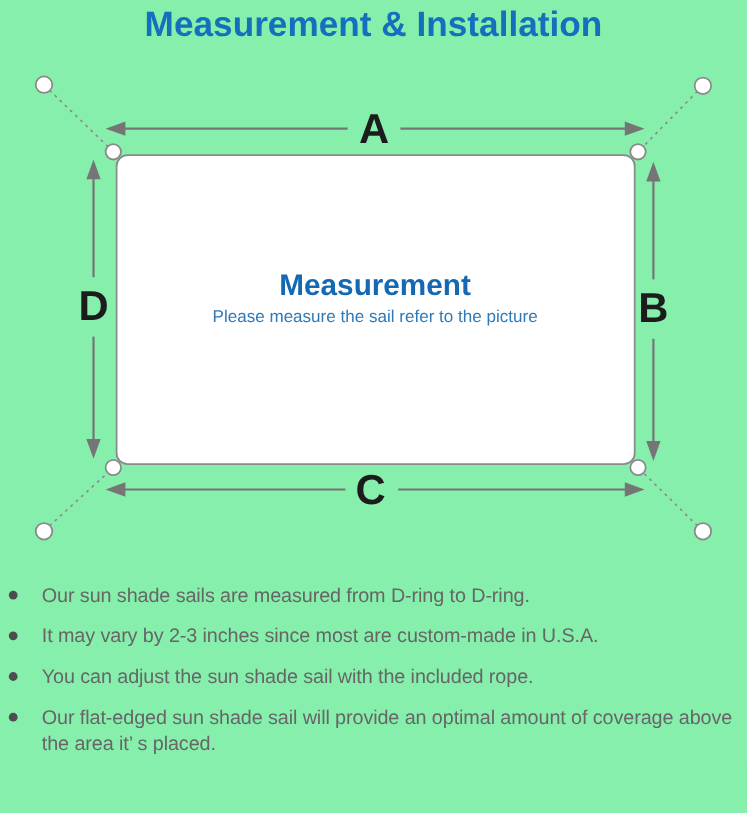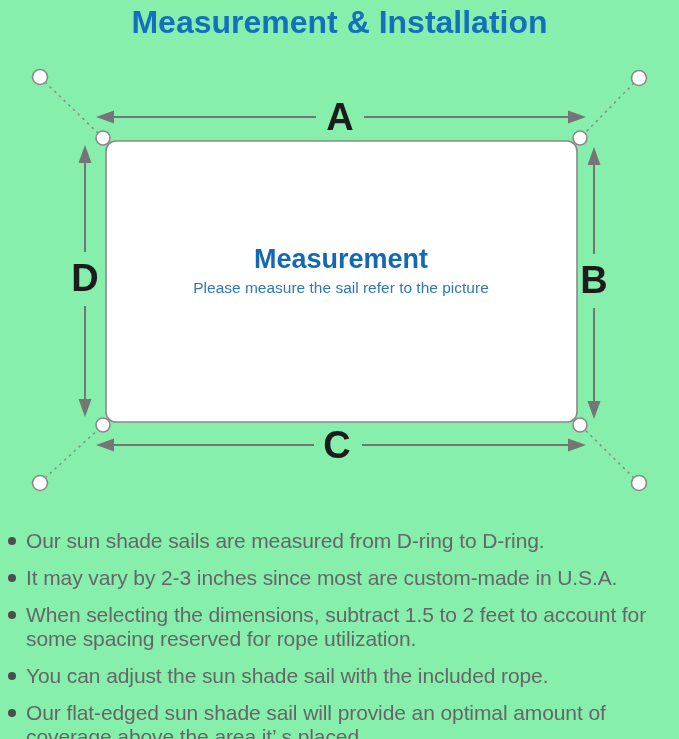--- a/index.html
+++ b/index.html
@@ -45,24 +45,24 @@
     position: absolute;
     top: 529px;
     left: 8px;
     right: 2px;
     margin: 0;
     padding: 0;
     list-style: none;
   }
   .notes-list li {
     display: flex;
-    gap: 10px;
+    gap: 22px;
     margin-bottom: 13px;
     color: #666666;
-    font-size: 21px;
+    font-size: 18px;
     line-height: 24px;
     letter-spacing: -0.1px;
   }
   .notes-list .dot {
     flex: 0 0 auto;
     width: 8px;
     height: 8px;
     border-radius: 50%;
     background: #4d4d4d;
     margin-top: 8px;
@@ -140,24 +140,20 @@
     <li>
       <span class="dot"></span>
       <span>Our sun shade sails are measured from D-ring to D-ring.</span>
     </li>
     <li>
       <span class="dot"></span>
       <span>It may vary by 2-3 inches since most are custom-made in U.S.A.</span>
     </li>
     <li>
       <span class="dot"></span>
-      <span>When selecting the dimensions, subtract 1.5 to 2 feet to account for some spacing reserved for rope utilization.</span>
-    </li>
-    <li>
-      <span class="dot"></span>
       <span>You can adjust the sun shade sail with the included rope.</span>
     </li>
     <li>
       <span class="dot"></span>
       <span>Our flat-edged sun shade sail will provide an optimal amount of coverage above the area it’ s placed.</span>
     </li>
   </ul>
 
 </div>
 

